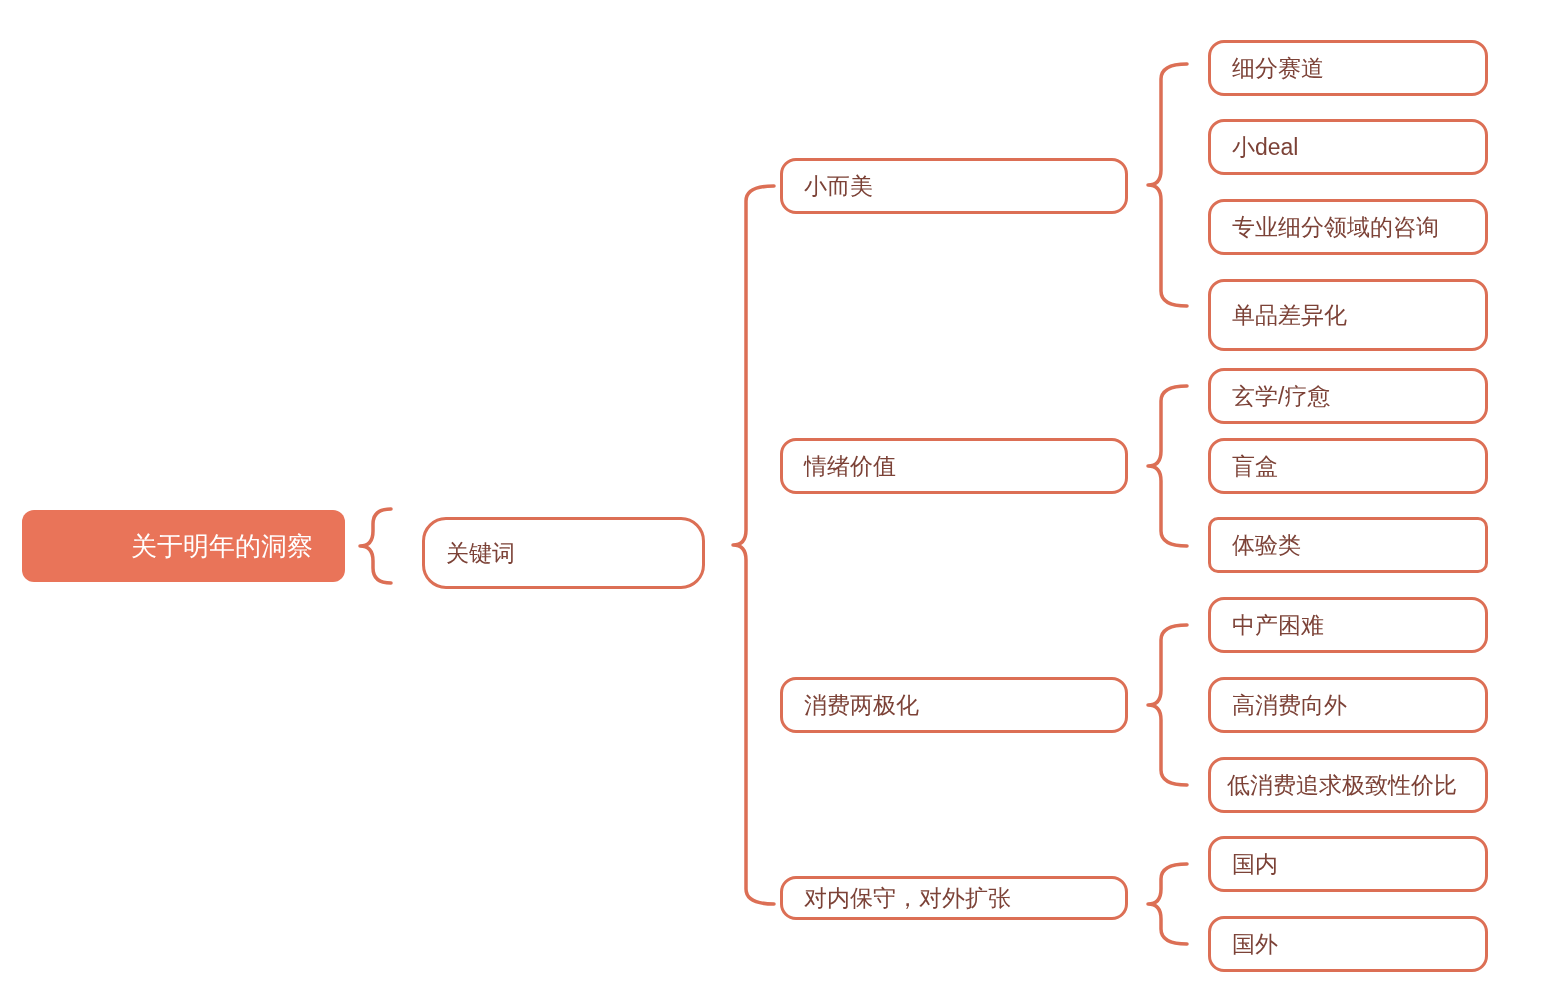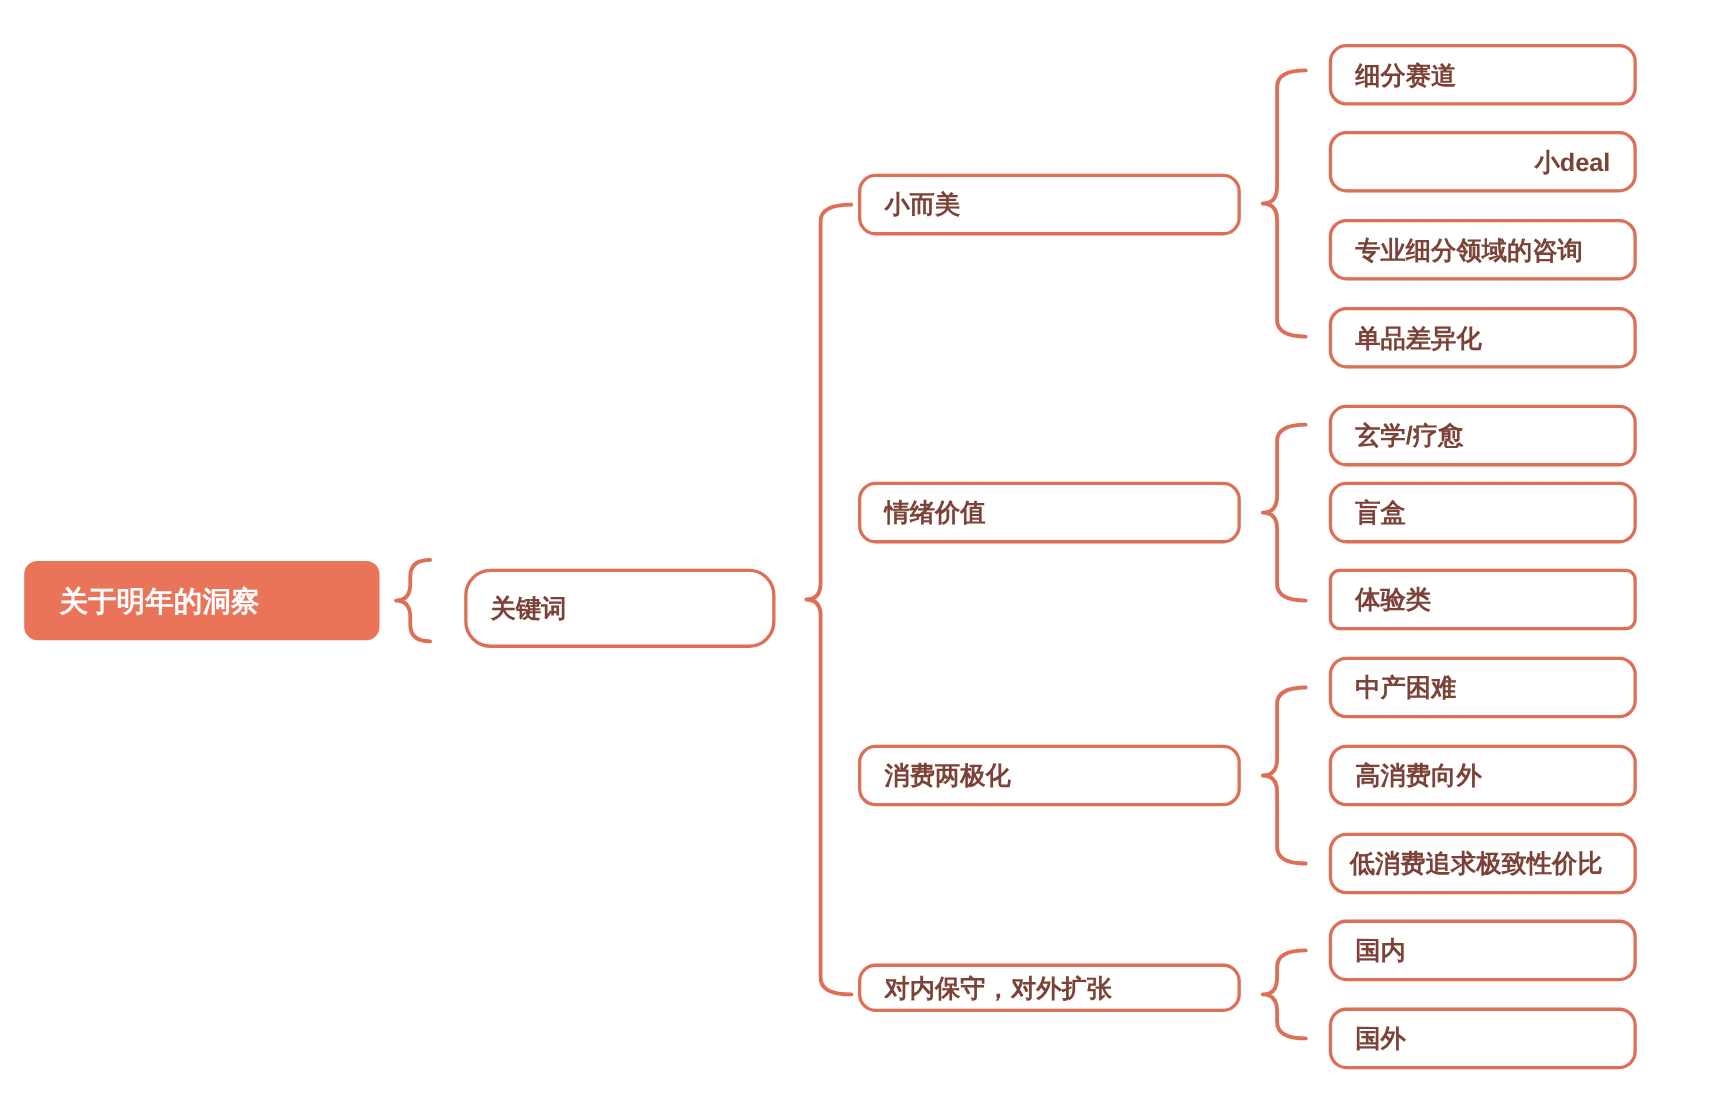--- a/index.html
+++ b/index.html
@@ -26,21 +26,20 @@
     position: absolute;
     display: flex;
     align-items: center;
     border: 3px solid var(--accent);
     border-radius: 16px;
     background: #fff;
     color: var(--ink);
     font-size: 23px;
     padding: 0 21px;
     white-space: nowrap;
-    font-weight: bold;
   }
   .node-root {
     border: none;
     border-radius: 12px;
     background: var(--root-fill);
     color: var(--root-text);
     font-size: 26px;
     padding: 0 32px;
   }
   .node-kw {
@@ -50,21 +49,21 @@
     position: absolute;
     display: block;
     overflow: visible;
   }
 </style>
 </head>
 <body>
 
 <div class="canvas">
 
-  <div class="node node-root" style="left:22px; top:510px; width:323px; height:72px;">
+  <div class="node node-root" style="left:22px; top:510px; width:323px; height:72px;justify-content:flex-end;">
     <span>关于明年的洞察</span>
   </div>
 
   <svg class="brace" style="left:358px; top:507px;" width="36" height="78" viewBox="0 0 36 78">
       <path d="M 33 2 Q 15 2 15 17 L 15 24 Q 15 39 2 39 Q 15 39 15 54 L 15 61 Q 15 76 33 76" fill="none" stroke-width="3.5" stroke-linecap="round" stroke-linejoin="round" style="stroke: var(--accent);"></path>
     </svg>
 
   <div class="node node-kw" style="left:422px; top:517px; width:283px; height:72px;">
     <span>关键词</span>
   </div>
@@ -95,27 +94,27 @@
   <svg class="brace" style="left:1146px; top:623px;" width="44" height="164" viewBox="0 0 44 164">
       <path d="M 41 2 Q 15 2 15 17 L 15 67 Q 15 82 2 82 Q 15 82 15 97 L 15 147 Q 15 162 41 162" fill="none" stroke-width="3.5" stroke-linecap="round" stroke-linejoin="round" style="stroke: var(--accent);"></path>
     </svg>
   <svg class="brace" style="left:1146px; top:862px;" width="44" height="84" viewBox="0 0 44 84">
       <path d="M 41 2 Q 15 2 15 17 L 15 27 Q 15 42 2 42 Q 15 42 15 57 L 15 67 Q 15 82 41 82" fill="none" stroke-width="3.5" stroke-linecap="round" stroke-linejoin="round" style="stroke: var(--accent);"></path>
     </svg>
 
   <div class="node" style="left:1208px; top:40px; width:280px; height:56px;">
     <span>细分赛道</span>
   </div>
-  <div class="node" style="left:1208px; top:119px; width:280px; height:56px;justify-content:flex-end;">
+  <div class="node" style="left:1208px; top:119px; width:280px; height:56px;">
     <span>小deal</span>
   </div>
   <div class="node" style="left:1208px; top:199px; width:280px; height:56px;">
     <span>专业细分领域的咨询</span>
   </div>
-  <div class="node" style="left:1208px; top:279px; width:280px; height:56px;">
+  <div class="node" style="left:1208px; top:279px; width:280px; height:72px;">
     <span>单品差异化</span>
   </div>
 
   <div class="node" style="left:1208px; top:368px; width:280px; height:56px;">
     <span>玄学/疗愈</span>
   </div>
   <div class="node" style="left:1208px; top:438px; width:280px; height:56px;">
     <span>盲盒</span>
   </div>
   <div class="node" style="left:1208px; top:517px; width:280px; height:56px;border-radius:10px;">

